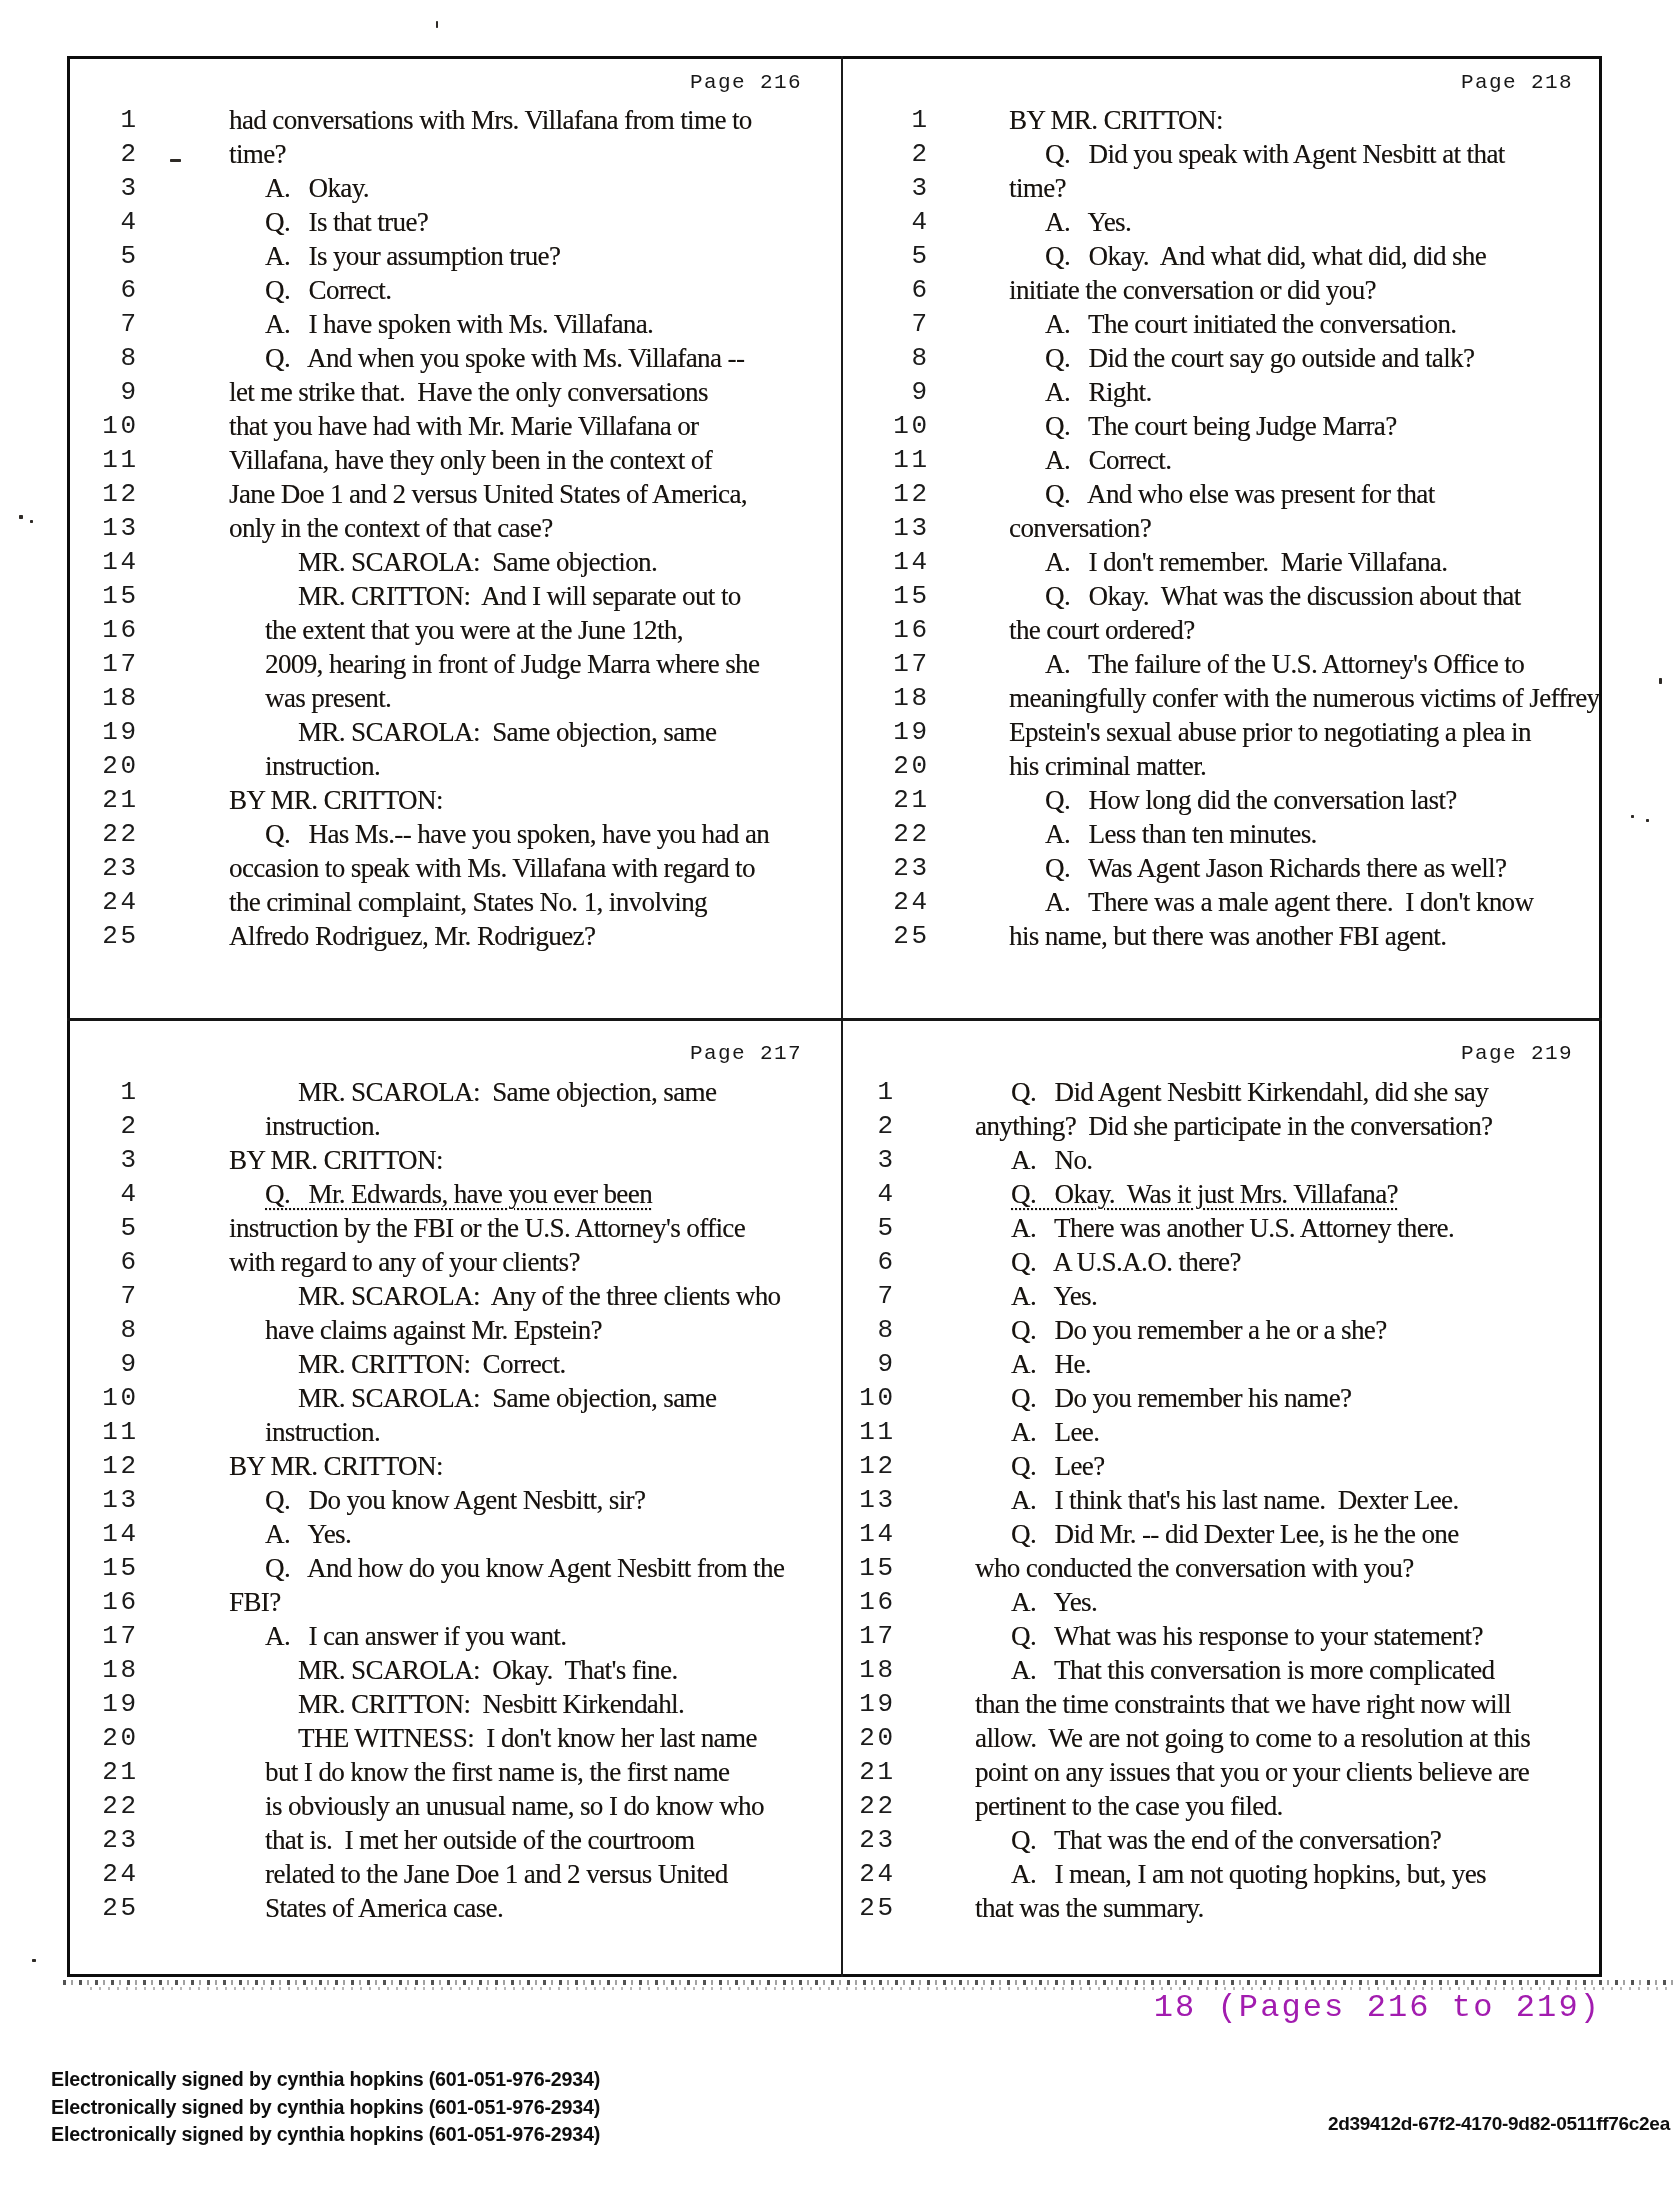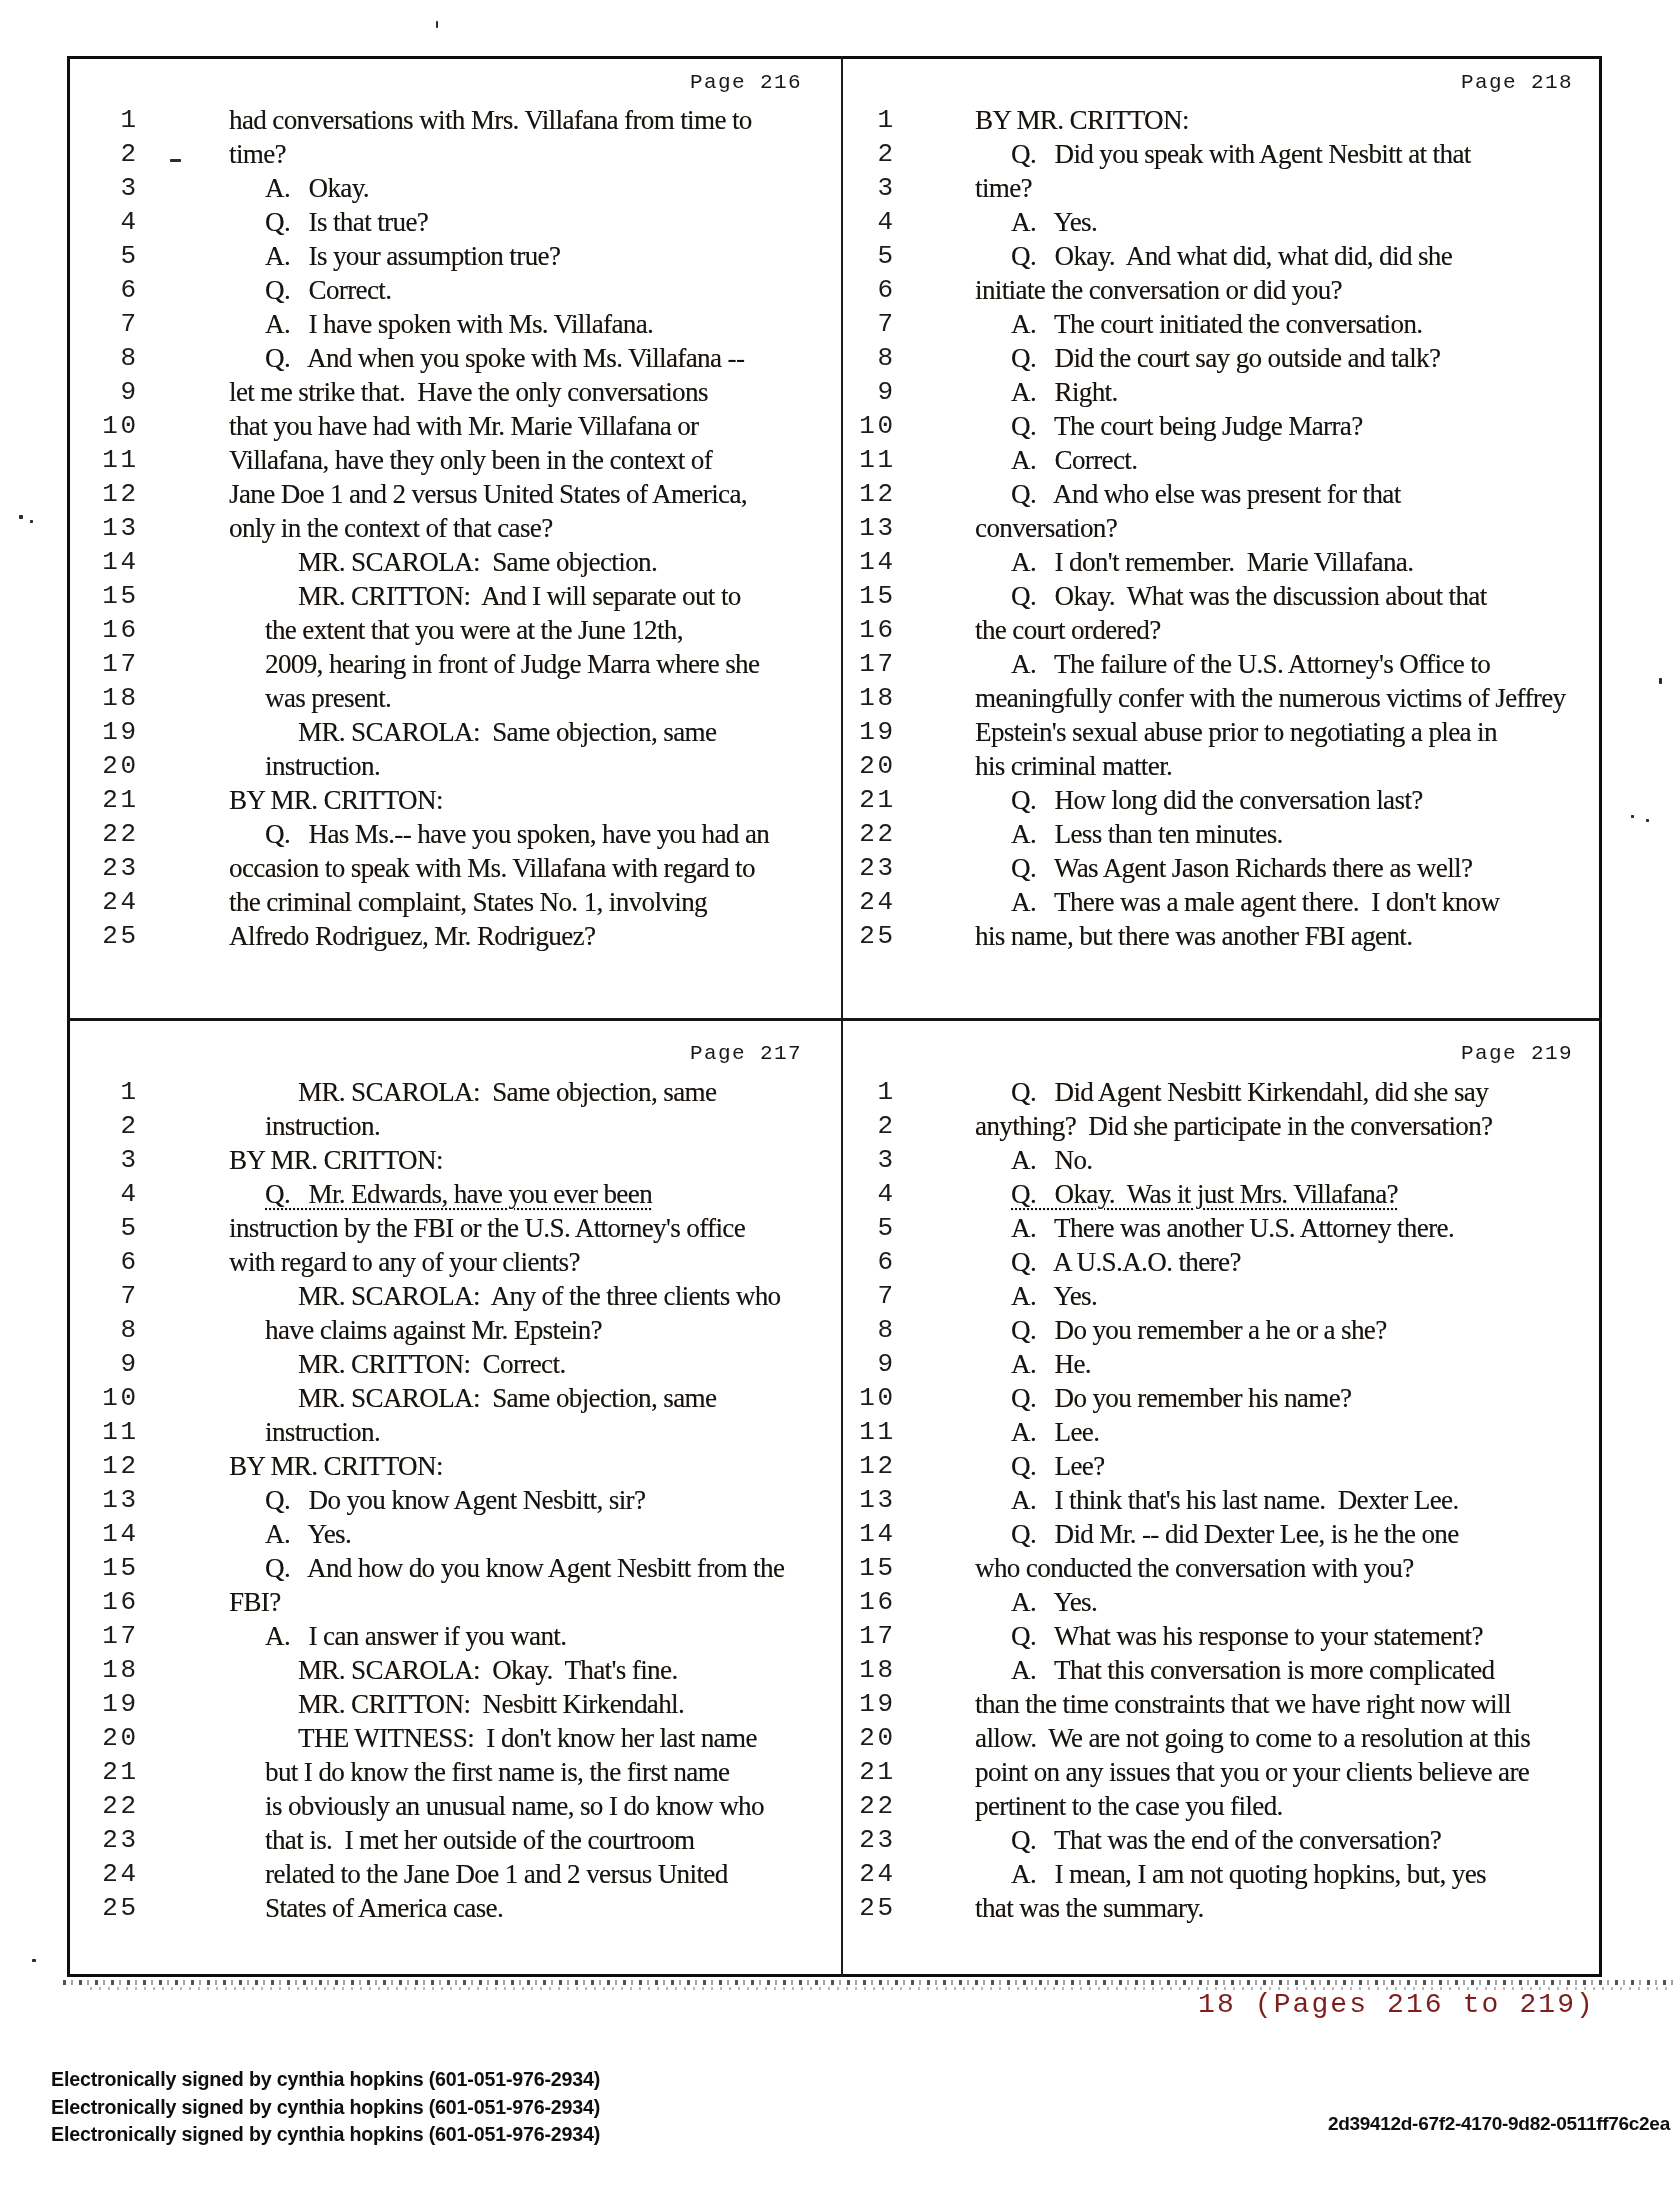--- a/index.html
+++ b/index.html
@@ -11,21 +11,21 @@
   
   .sheet{
     position:absolute;left:67px;top:56px;width:1535px;height:1921px;
     border:3.4px solid #0d0d0d;box-sizing:border-box;background:#fff;
   }
   .vdiv{position:absolute;left:841px;top:56px;width:2.1px;height:1921px;background:#1b1b1b;}
   .hdiv{position:absolute;left:67px;top:1018px;width:1535px;height:2.8px;background:#161616;}
 
   .quad{position:absolute;box-sizing:border-box;}
   .q-tl{left:67px;top:59px;width:775px;height:958px;}
-  .q-tr{left:844px;top:59px;width:759px;height:958px;}
+  .q-tr{left:844px;top:59px;width:759px;height:958px;padding-left:34px;}
   .q-bl{left:67px;top:1021px;width:775px;height:957px;}
   .q-br{left:844px;top:1021px;width:759px;height:957px;}
 
   .pghead{
     text-align:right;padding:8.3px 40px 0 0;height:32px;line-height:32px;
     font-family:"Liberation Mono",monospace;font-size:21px;letter-spacing:1.4px;color:#181818;
   }
   .q-tr .pghead,.q-br .pghead{padding-right:30px;}
   .q-bl .pghead,.q-br .pghead{padding-top:16.5px;}
 
@@ -42,22 +42,22 @@
     margin-left:90px;font-size:27px;letter-spacing:-0.6px;white-space:pre;
     text-shadow:0.2px 0.2px 0.1px rgba(25,18,10,0.45);
   }
   .q-tr .lt,.q-br .lt{margin-left:79px;}
   .i0 .lt{padding-left:0;}
   .i1 .lt{padding-left:36px;}
   .i2 .lt{padding-left:69px;}
   .u .lt{text-decoration:underline dotted 2.1px;text-underline-offset:4.8px;}
 
   .footer-label{
-    position:absolute;right:79px;top:1989px;
-    font-family:"Liberation Mono",monospace;font-size:28px;letter-spacing:2.1px;color:#7f1d1d;
+    position:absolute;right:73px;top:1989px;
+    font-family:"Liberation Mono",monospace;font-size:32px;letter-spacing:2.1px;color:#a21caf;
   }
   .sigs{
     position:absolute;left:51px;top:2065px;
     font-family:"Liberation Sans",sans-serif;font-weight:bold;font-size:20.7px;line-height:27.6px;
     letter-spacing:-0.2px;color:#0e0e0e;transform:scaleX(0.95);transform-origin:left top;
   }
   .docid{
     position:absolute;right:4.1px;top:2113px;
     font-family:"Liberation Sans",sans-serif;font-weight:bold;font-size:19px;
     letter-spacing:-0.3px;color:#0e0e0e;

